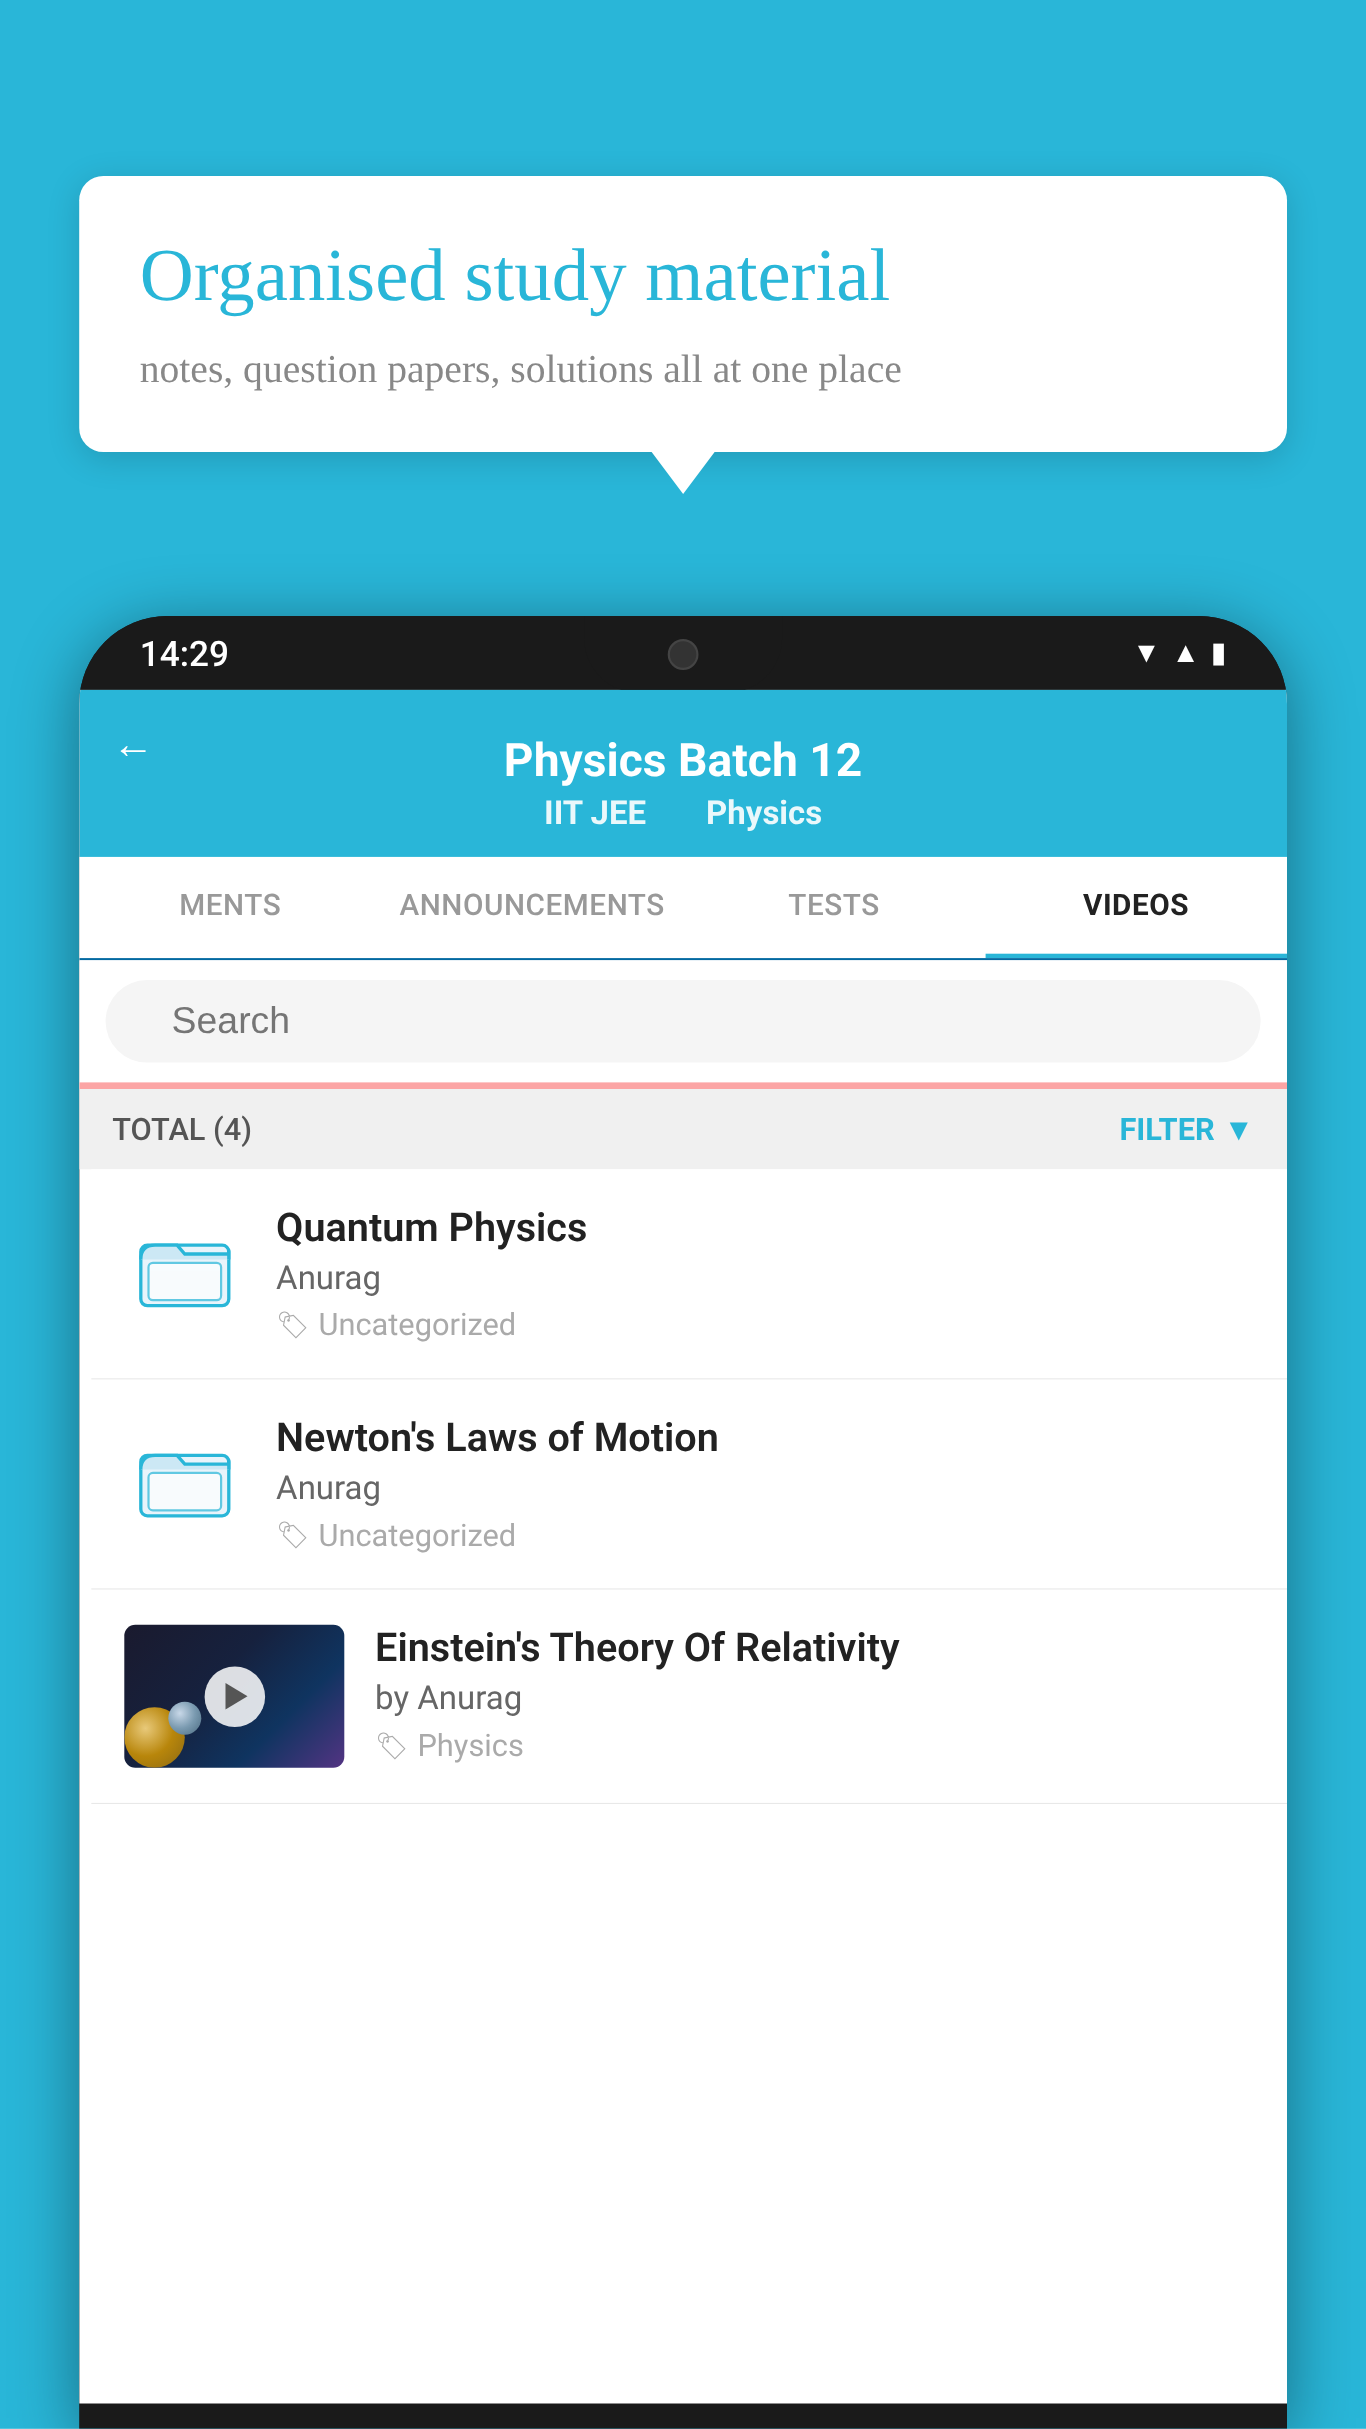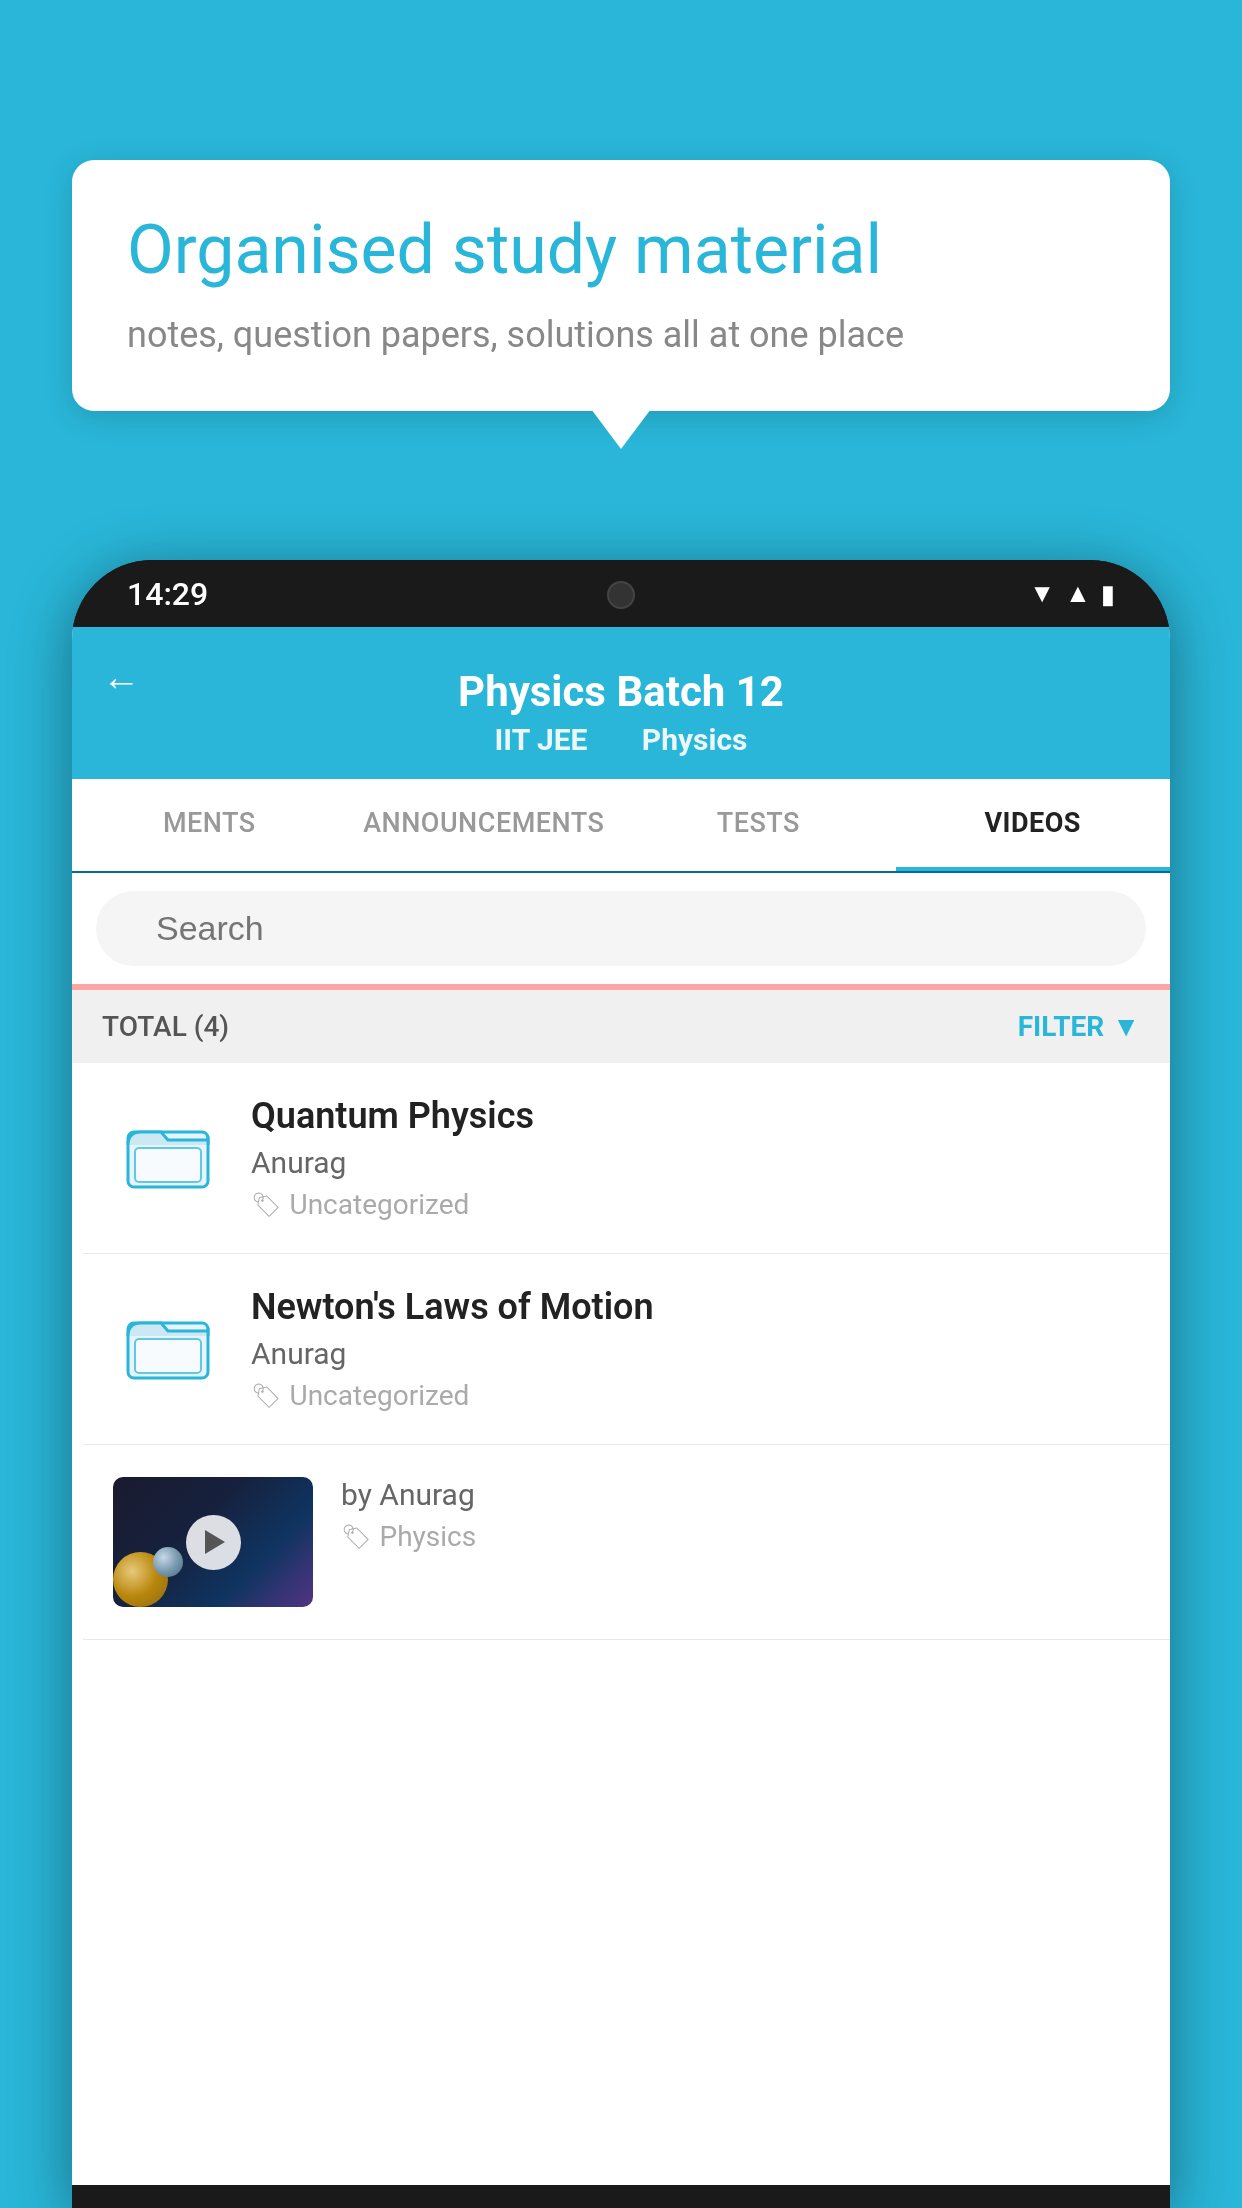--- a/index.html
+++ b/index.html
@@ -15,20 +15,21 @@
     
     .speech-bubble {
       position: absolute;
       top: 160px;
       left: 72px;
       right: 72px;
       background: white;
       border-radius: 22px;
       padding: 50px 83px 55px 55px;
       box-shadow: 0 6px 30px rgba(0,0,0,0.15);
+      font-family: Liberation Serif, serif;
     }
     .speech-bubble::after {
       content: '';
       position: absolute;
       bottom: -38px;
       left: 50%;
       transform: translateX(-50%);
       width: 0;
       height: 0;
       border-left: 30px solid transparent;
@@ -427,20 +428,21 @@
 
       <div class="video-item">
         <div class="thumb-img">
           <div class="planet-big"></div>
           <div class="planet-small"></div>
           <div class="play-btn">
             <div class="play-triangle"></div>
           </div>
         </div>
         <div class="video-info">
+          <div class="video-title">Einstein's Theory Of Relativity</div>
           <div class="video-author">by Anurag</div>
           <div class="video-tag">
             <span class="tag-icon">🏷</span>
             <span>Physics</span>
           </div>
         </div>
       </div>
 
     </div>
   </div>

